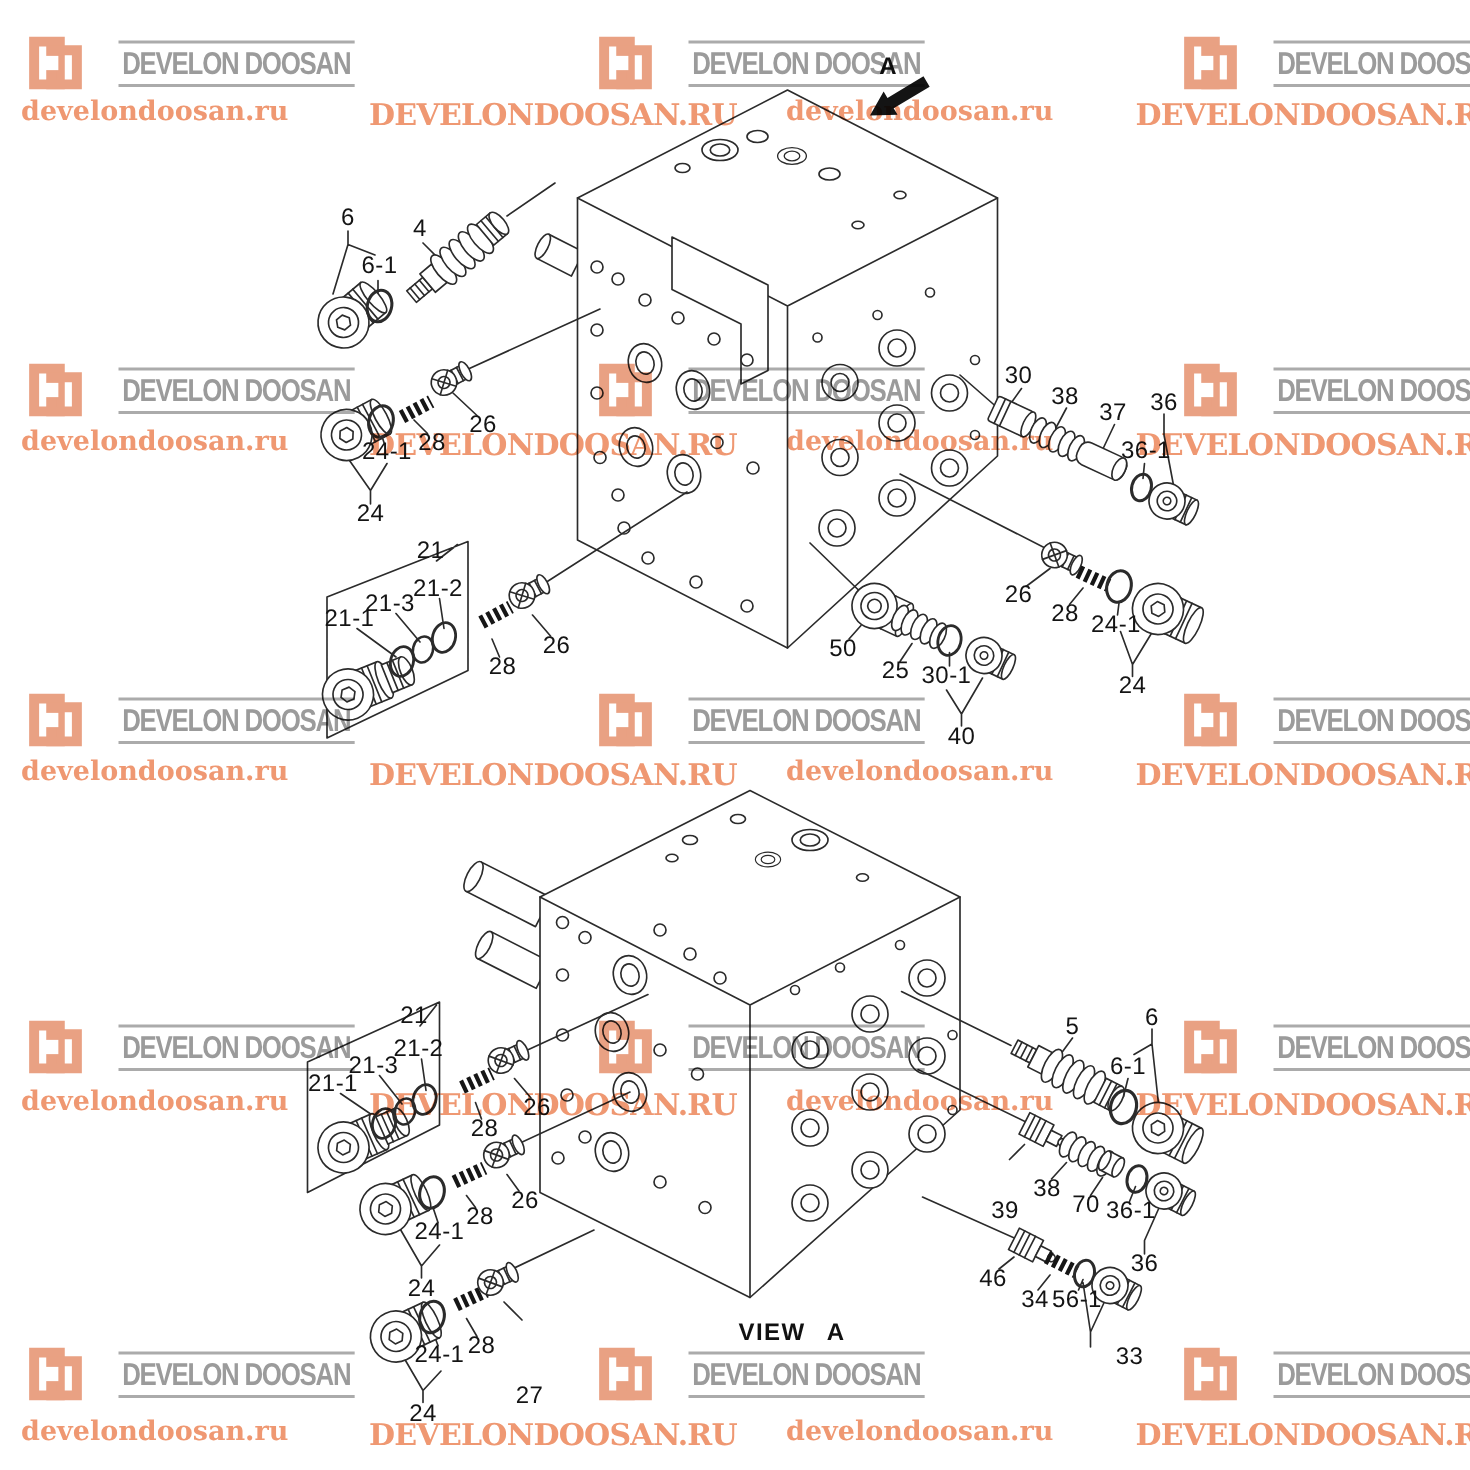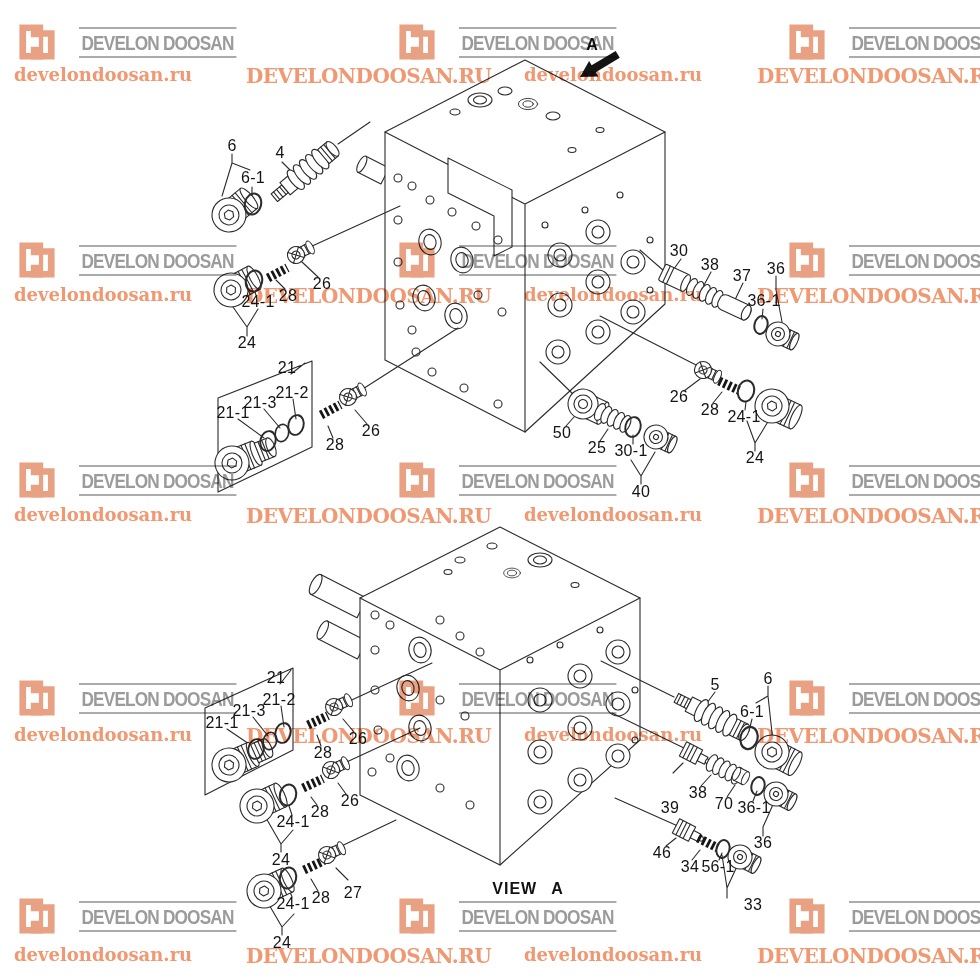--- a/index.html
+++ b/index.html
@@ -402,21 +402,21 @@
       <div class="part-label" style="left: 276px; top: 678px;">21</div>
       <div class="part-label" style="left: 279px; top: 700px;">21-2</div>
       <div class="part-label" style="left: 249px; top: 711px;">21-3</div>
       <div class="part-label" style="left: 222px; top: 723px;">21-1</div>
       <div class="part-label" style="left: 358px; top: 739px;">26</div>
       <div class="part-label" style="left: 323px; top: 753px;">28</div>
       <div class="part-label" style="left: 350px; top: 801px;">26</div>
       <div class="part-label" style="left: 320px; top: 812px;">28</div>
       <div class="part-label" style="left: 293px; top: 822px;">24-1</div>
       <div class="part-label" style="left: 281px; top: 860px;">24</div>
-      <div class="part-label" style="left: 353px; top: 893px;">27</div>
+      <div class="part-label" style="left: 353px; top: 931px;">27</div>
       <div class="part-label" style="left: 321px; top: 898px;">28</div>
       <div class="part-label" style="left: 293px; top: 904px;">24-1</div>
       <div class="part-label" style="left: 282px; top: 943px;">24</div>
       <div class="part-label" style="left: 715px; top: 685px;">5</div>
       <div class="part-label" style="left: 768px; top: 679px;">6</div>
       <div class="part-label" style="left: 752px; top: 712px;">6-1</div>
       <div class="part-label" style="left: 670px; top: 780px; margin-top: 28px;">39</div>
       <div class="part-label" style="left: 698px; top: 793px;">38</div>
       <div class="part-label" style="left: 724px; top: 804px;">70</div>
       <div class="part-label" style="left: 754px; top: 808px;">36-1</div>

